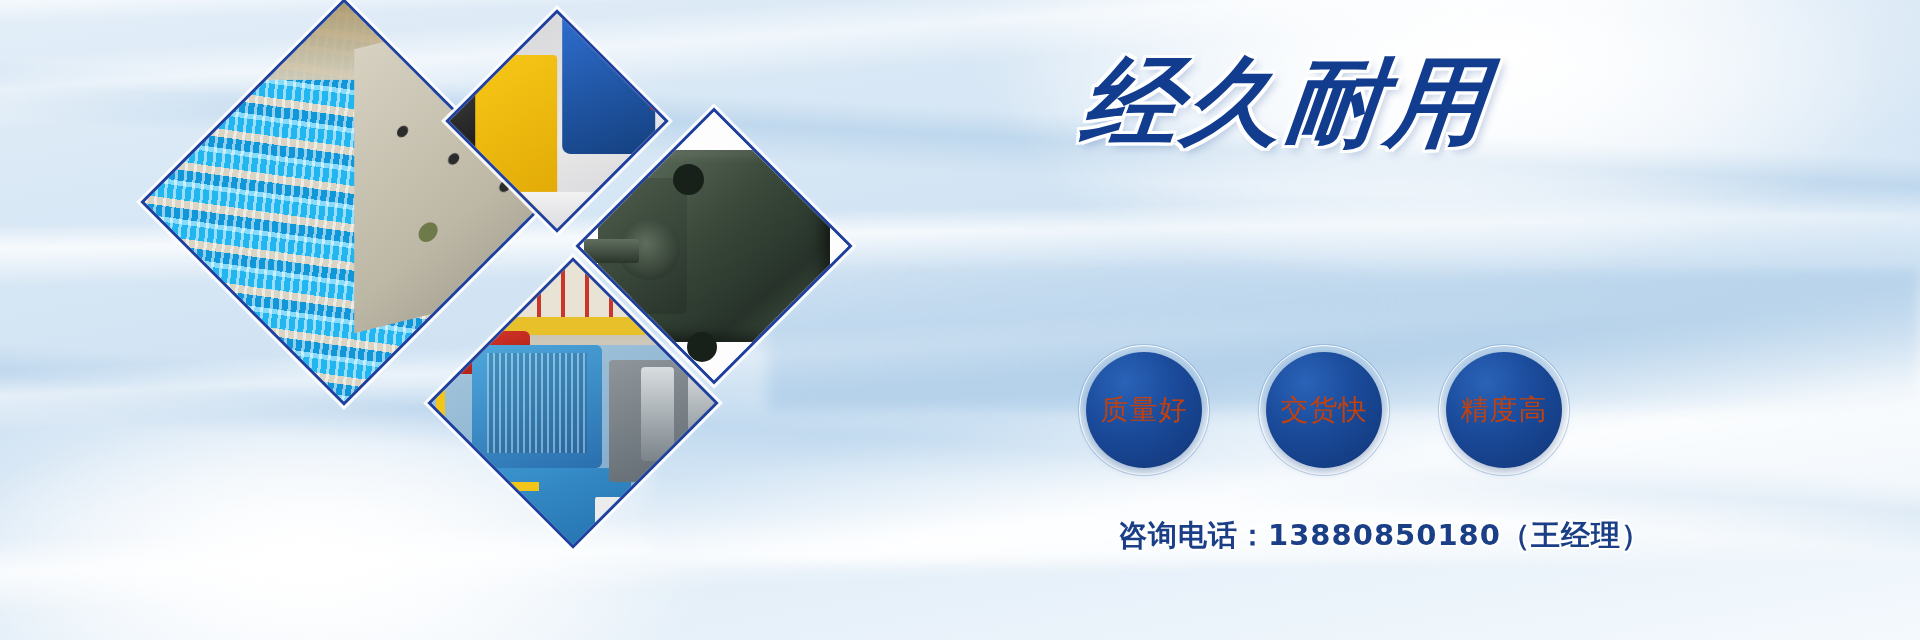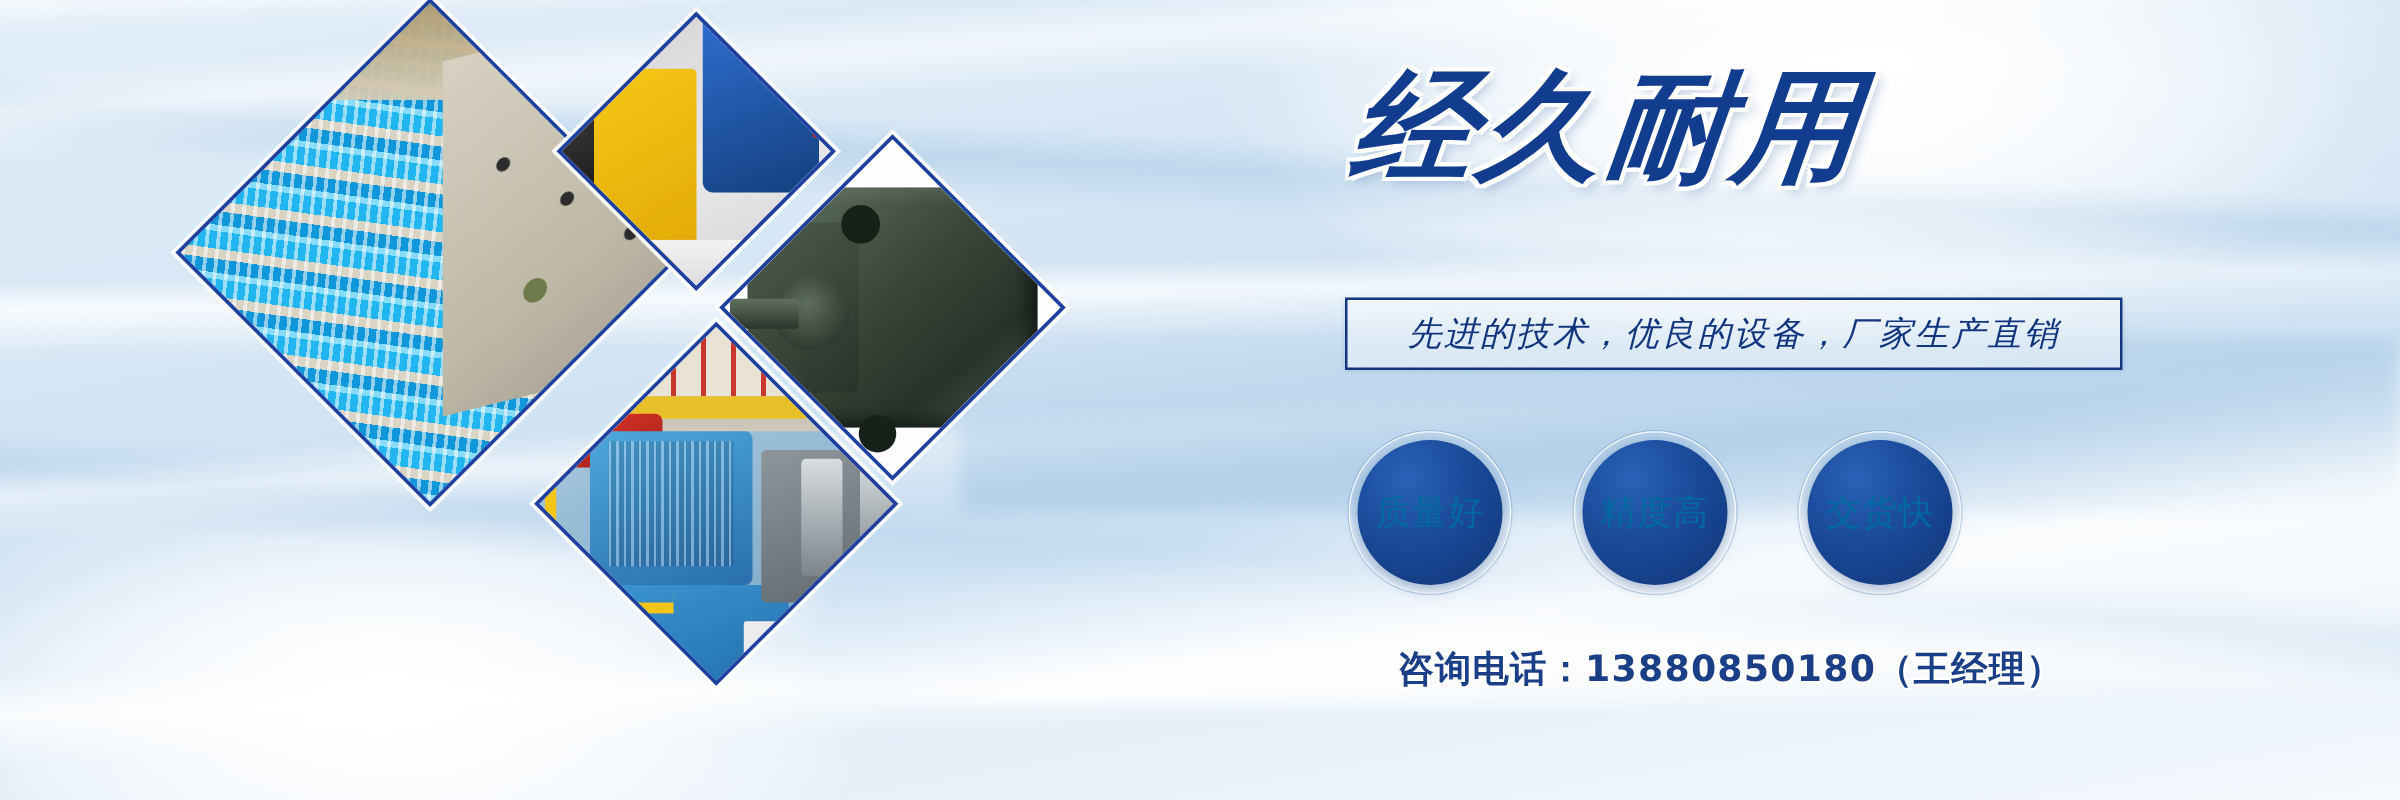--- a/index.html
+++ b/index.html
@@ -207,21 +207,21 @@
     content:"";position:absolute;inset:-7px;border-radius:50%;
     border:1.5px solid rgba(255,255,255,.95);
     box-shadow:0 0 0 1px rgba(120,160,205,.45);
   }
   .badge-fill{
     position:absolute;inset:0;border-radius:50%;
     background:radial-gradient(circle at 34% 26%,#2a63b8 0%,#1b4b9b 42%,#103576 100%);
     box-shadow:0 3px 10px rgba(20,55,120,.35);
   }
   .badge-label{
-    position:relative;z-index:2;color:#0369a1;font-size:28px;letter-spacing:1px;
+    position:relative;z-index:2;color:#c2410c;font-size:28px;letter-spacing:1px;
     font-family:"DejaVu Sans","Liberation Sans",sans-serif;white-space:nowrap;
   }
 
   .phone{
     position:absolute;left:10px;top:516px;
     font-size:29px;font-weight:bold;color:#1b3f87;letter-spacing:1px;
     font-family:"DejaVu Sans","Liberation Sans",sans-serif;white-space:nowrap;
     text-shadow:
       1.6px 0 0 #ffffff,-1.6px 0 0 #ffffff,0 1.6px 0 #ffffff,0 -1.6px 0 #ffffff,
       1.6px 1.6px 0 #ffffff,-1.6px -1.6px 0 #ffffff,1.6px -1.6px 0 #ffffff,-1.6px 1.6px 0 #ffffff;
@@ -292,35 +292,32 @@
         <div class="u-plate"></div>
       </div>
     </div>
 
   </div>
 
   <div class="content">
 
     <div class="headline">经久耐用</div>
 
-    <div class="subtitle-box">
-      <span class="subtitle-text">先进的技术，优良的设备，厂家生产直销</span>
-    </div>
 
     <div class="badges">
       <div class="badge">
         <span class="badge-fill"></span>
         <span class="badge-label">质量好</span>
       </div>
       <div class="badge">
         <span class="badge-fill"></span>
-        <span class="badge-label">精度高</span>
+        <span class="badge-label">交货快</span>
       </div>
       <div class="badge">
         <span class="badge-fill"></span>
-        <span class="badge-label">交货快</span>
+        <span class="badge-label">精度高</span>
       </div>
     </div>
 
     <div class="phone">咨询电话：13880850180（王经理）</div>
 
   </div>
 </div>
 
 </body></html>

